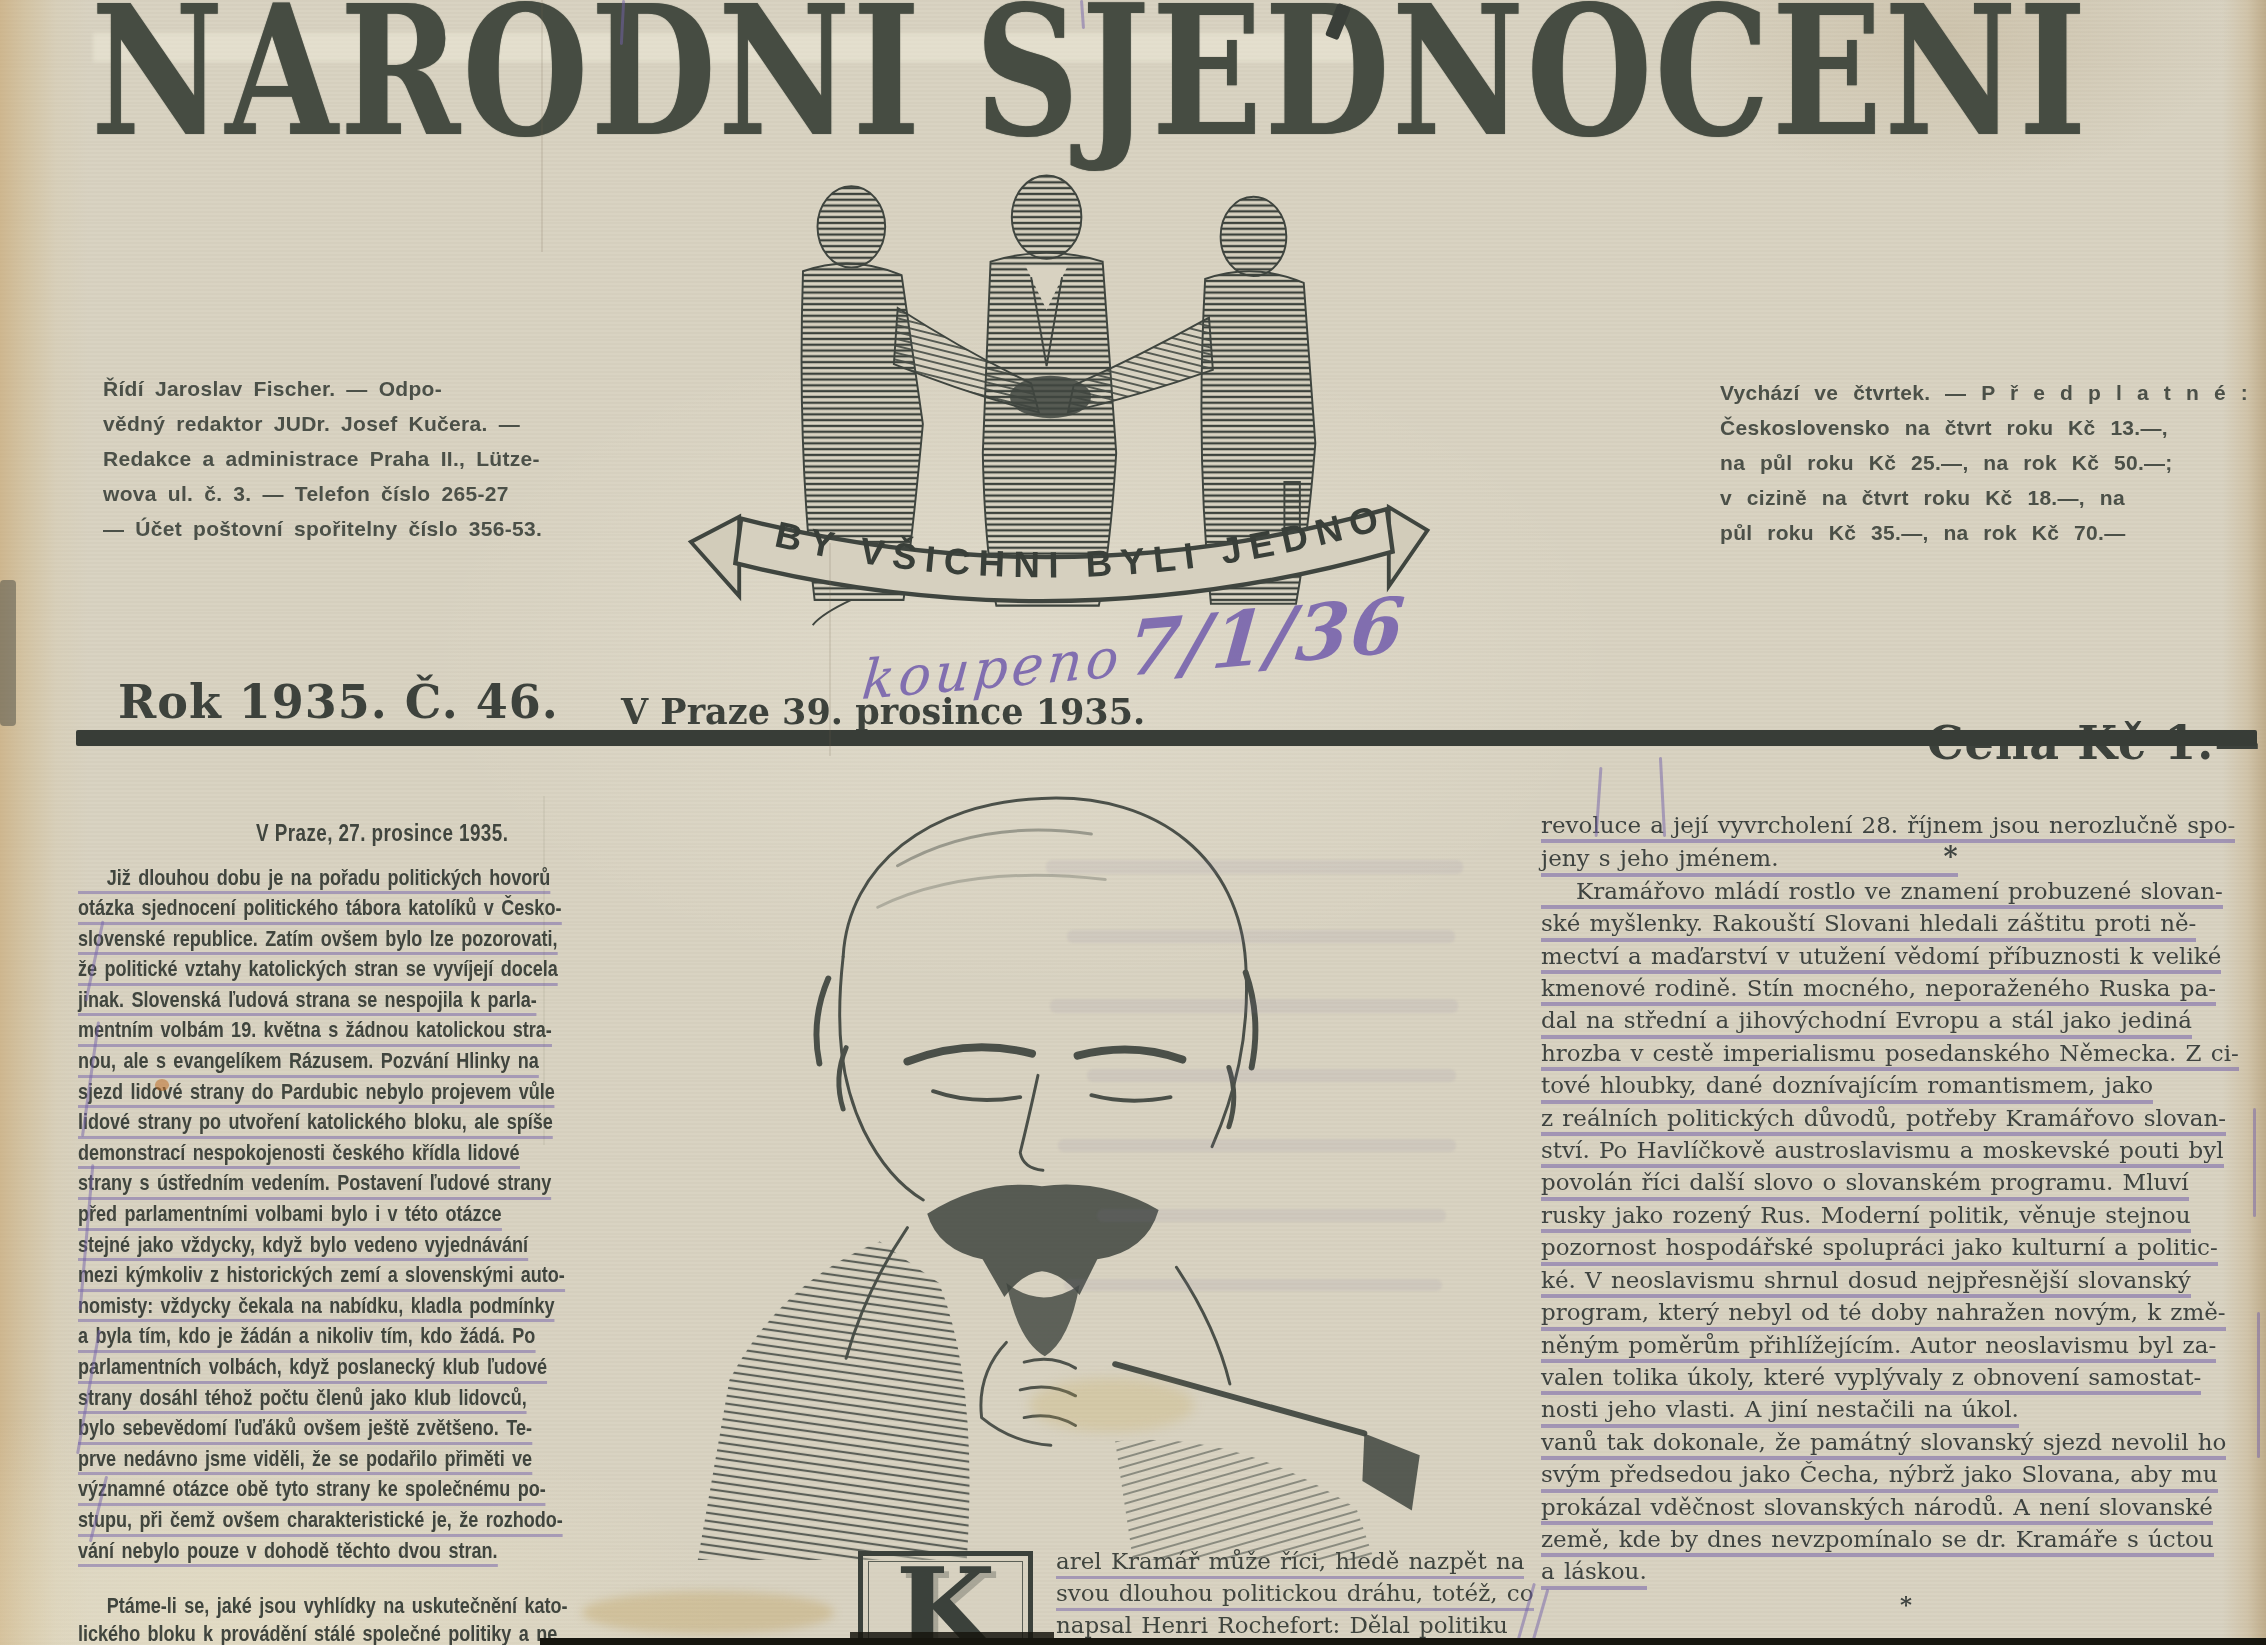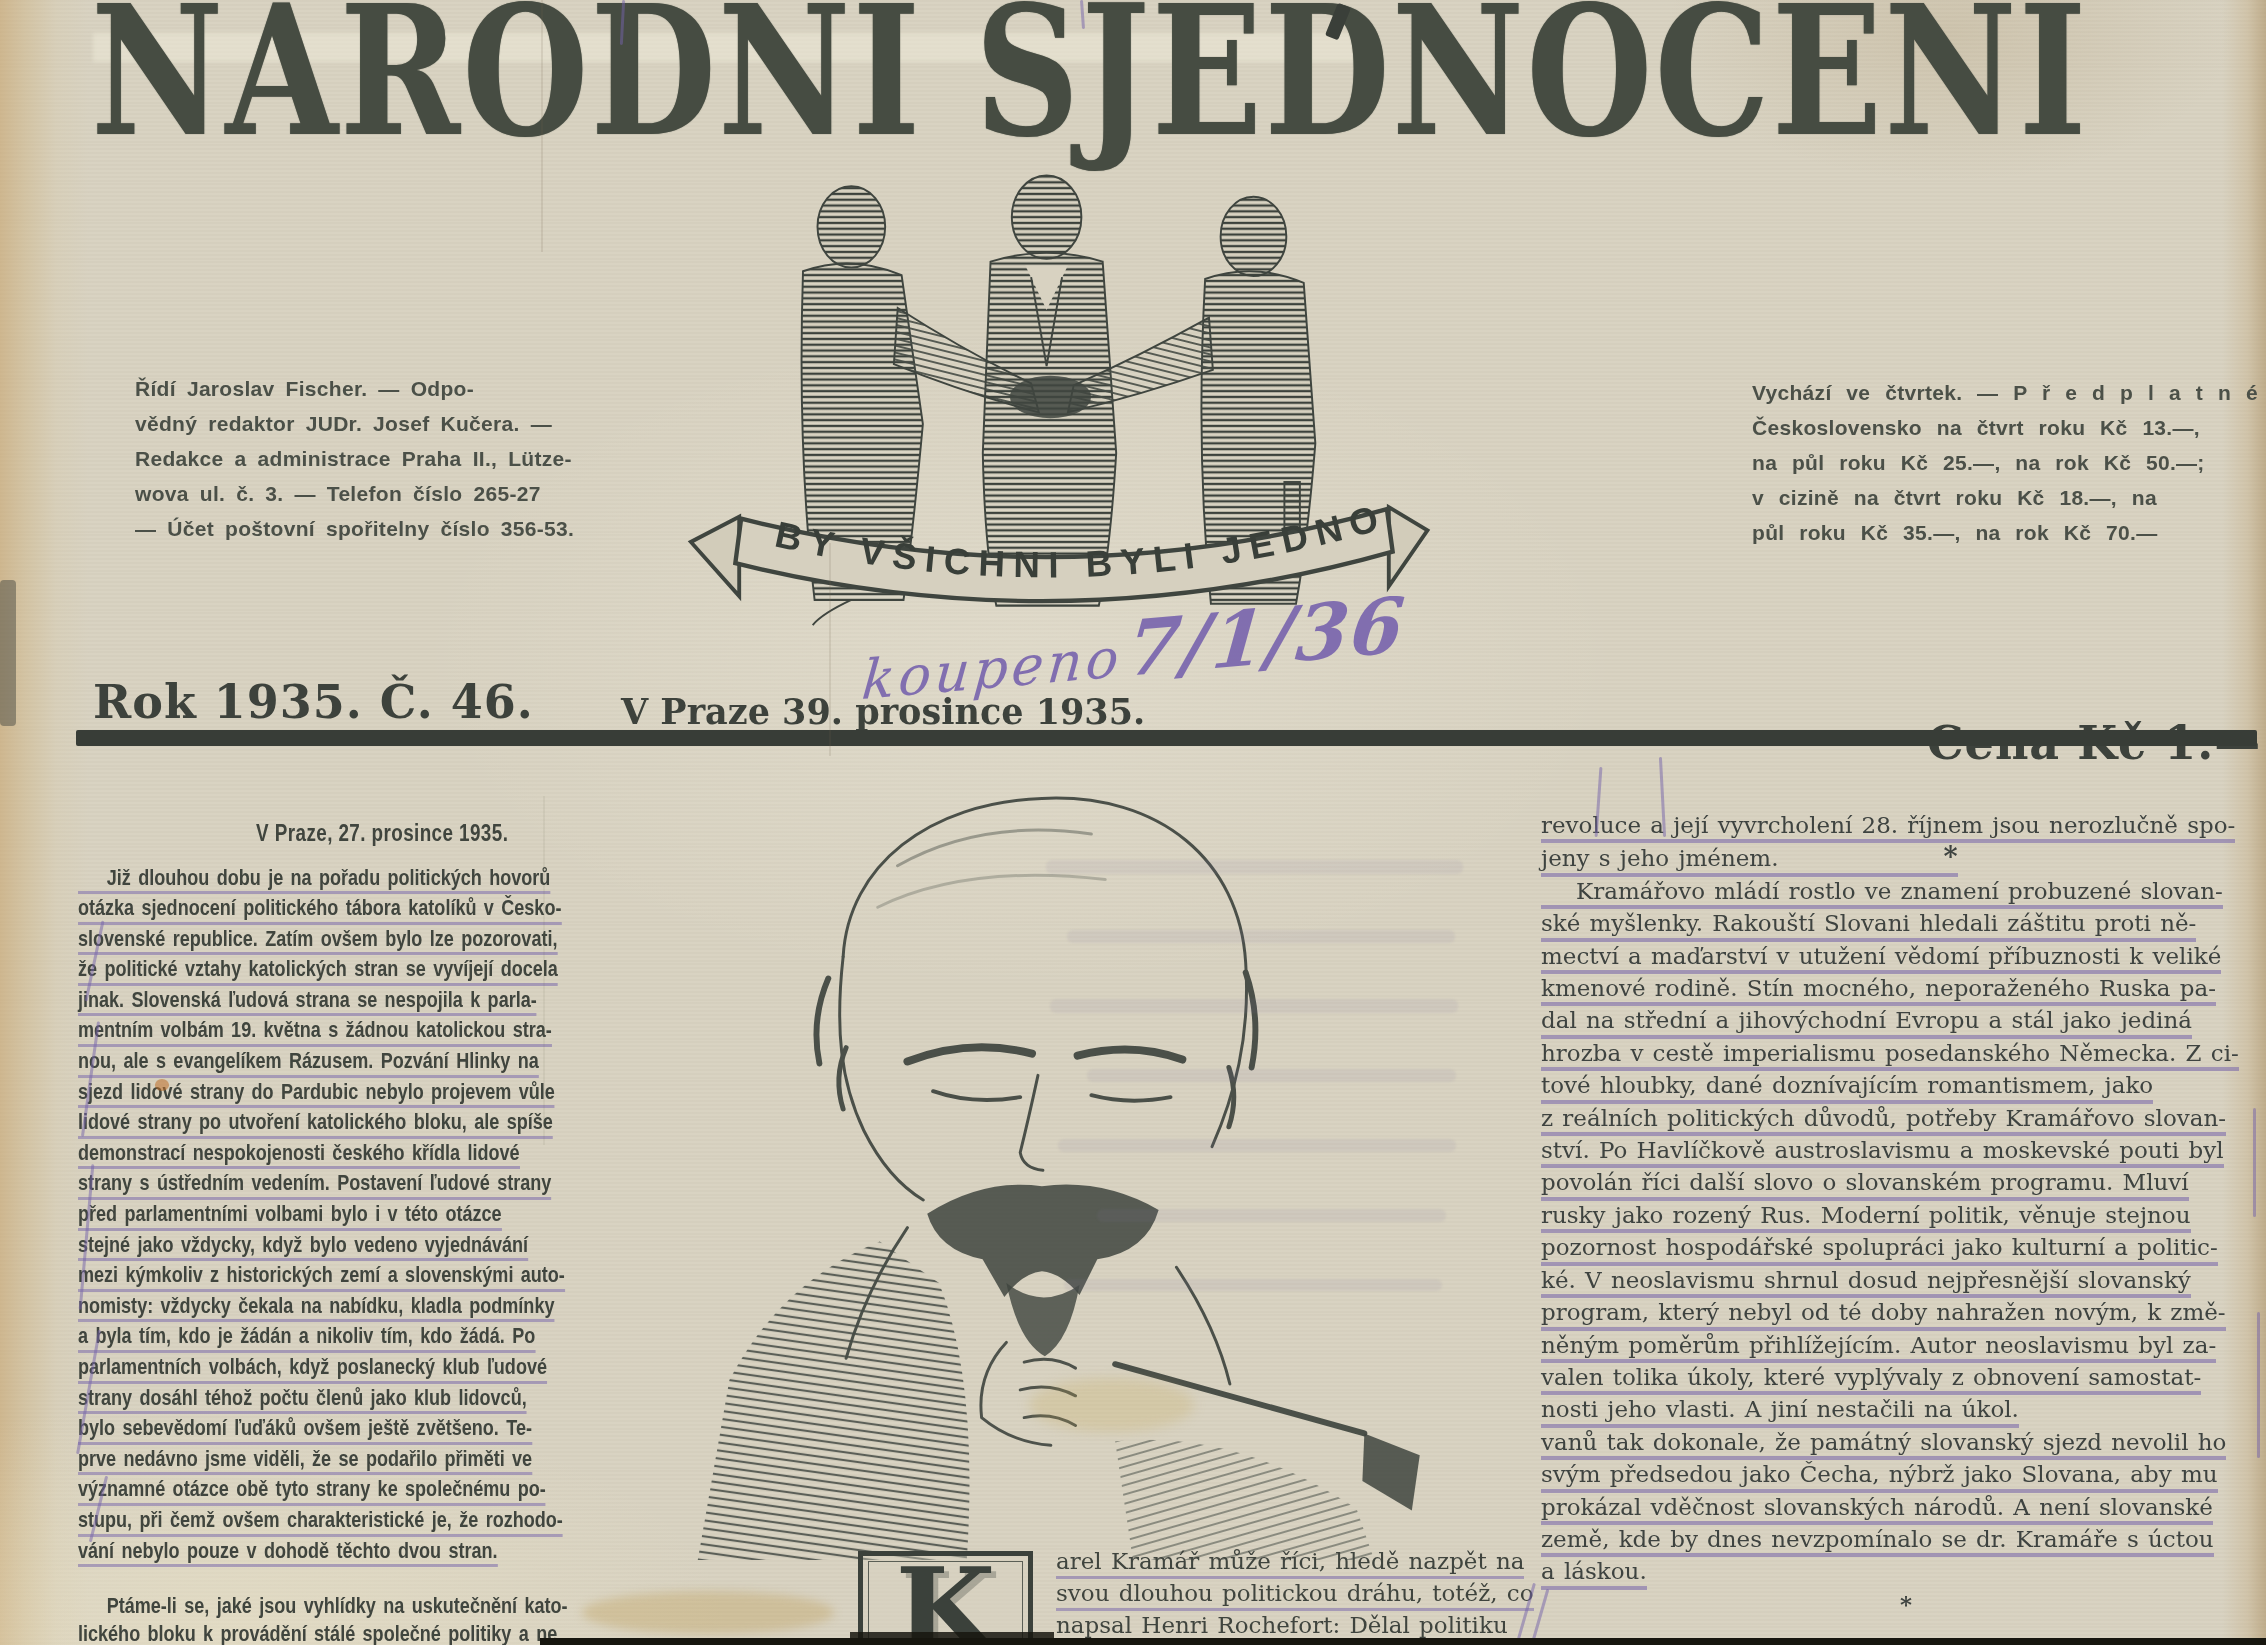--- a/index.html
+++ b/index.html
@@ -29,21 +29,21 @@
   .masthead{
     position:absolute;left:91px;top:-35px;white-space:nowrap;
     font-family:"DejaVu Serif",serif;font-weight:bold;
     font-size:145px;letter-spacing:1.9px;color:#464c42;
     transform:scaleY(1.24);transform-origin:top left;
     text-shadow:0 0 1px rgba(60,66,56,.6);
   }
 
   
   .info{position:absolute;color:#4b5048;}
-  .info .line{height:35px;line-height:35px;font-size:21px;font-weight:bold;letter-spacing:0.3px;word-spacing:4.9px;white-space:nowrap;margin-left:32px;}
+  .info .line{height:35px;line-height:35px;font-size:21px;font-weight:bold;letter-spacing:0.3px;word-spacing:4.9px;white-space:nowrap;}
   .info.sub .line{word-spacing:8.7px;}
 
   
   .issue-vol,.issue-price{position:absolute;font-family:"DejaVu Serif",serif;font-weight:bold;font-size:46px;color:#3d423c;letter-spacing:1px;}
   .issue-date{position:absolute;font-family:"DejaVu Serif",serif;font-weight:bold;font-size:35px;color:#3d423c;}
   .handwriting{position:absolute;transform:rotate(-5deg) skewX(-10deg);color:rgba(116,96,172,.88);font-family:"DejaVu Serif",serif;font-style:italic;white-space:nowrap;}
   .handwriting .w1{font-size:54px;letter-spacing:3.9px;}
   .handwriting .w2{font-size:76px;font-weight:bold;letter-spacing:1.9px;}
   .rule{position:absolute;left:76px;top:730px;width:2181px;height:15.5px;background:#383d37;border-radius:1.9px;}
 
@@ -159,21 +159,21 @@
     <path d="M34,366 L-16,392 L34,448 L34,414 Z" fill="#d2ccba" stroke="#3f453f" stroke-width="4"></path>
     <path d="M706,356 L746,380 L706,438 L706,404 Z" fill="#d2ccba" stroke="#3f453f" stroke-width="4"></path>
     <path d="M36,368 Q370,452 704,358 L710,402 Q370,498 30,414 Z" fill="#d6d0bf" stroke="#3f453f" stroke-width="4.5"></path>
     <path id="ribcurve" d="M52,392 Q370,470 688,382" fill="none"></path>
     <text font-family="Liberation Sans, sans-serif" font-size="38" font-weight="bold" letter-spacing="9" fill="#393f39">
       <textPath href="#ribcurve" startOffset="50%" text-anchor="middle">ABY VŠICHNI BYLI JEDNO</textPath>
     </text>
   </g>
 </svg>
 
-<div class="issue-vol" style="left:93px;top:675px;">Rok 1935. Č. 46.</div>
+<div class="issue-vol" style="left:118px;top:675px;">Rok 1935. Č. 46.</div>
 <div class="issue-date" style="left:621px;top:691px;">V Praze 39. prosince 1935.</div>
 <div class="handwriting" style="left:862px;top:604px;">
   <span class="w1">koupeno</span>
   <span class="w2">7/1/36</span>
 </div>
 <div class="issue-price" style="left:1927px;top:716px;">Cena Kč 1.—</div>
 <div class="rule"></div>
 
 <div class="leftcol">
   <div class="dateline">V Praze, 27. prosince 1935.</div>

